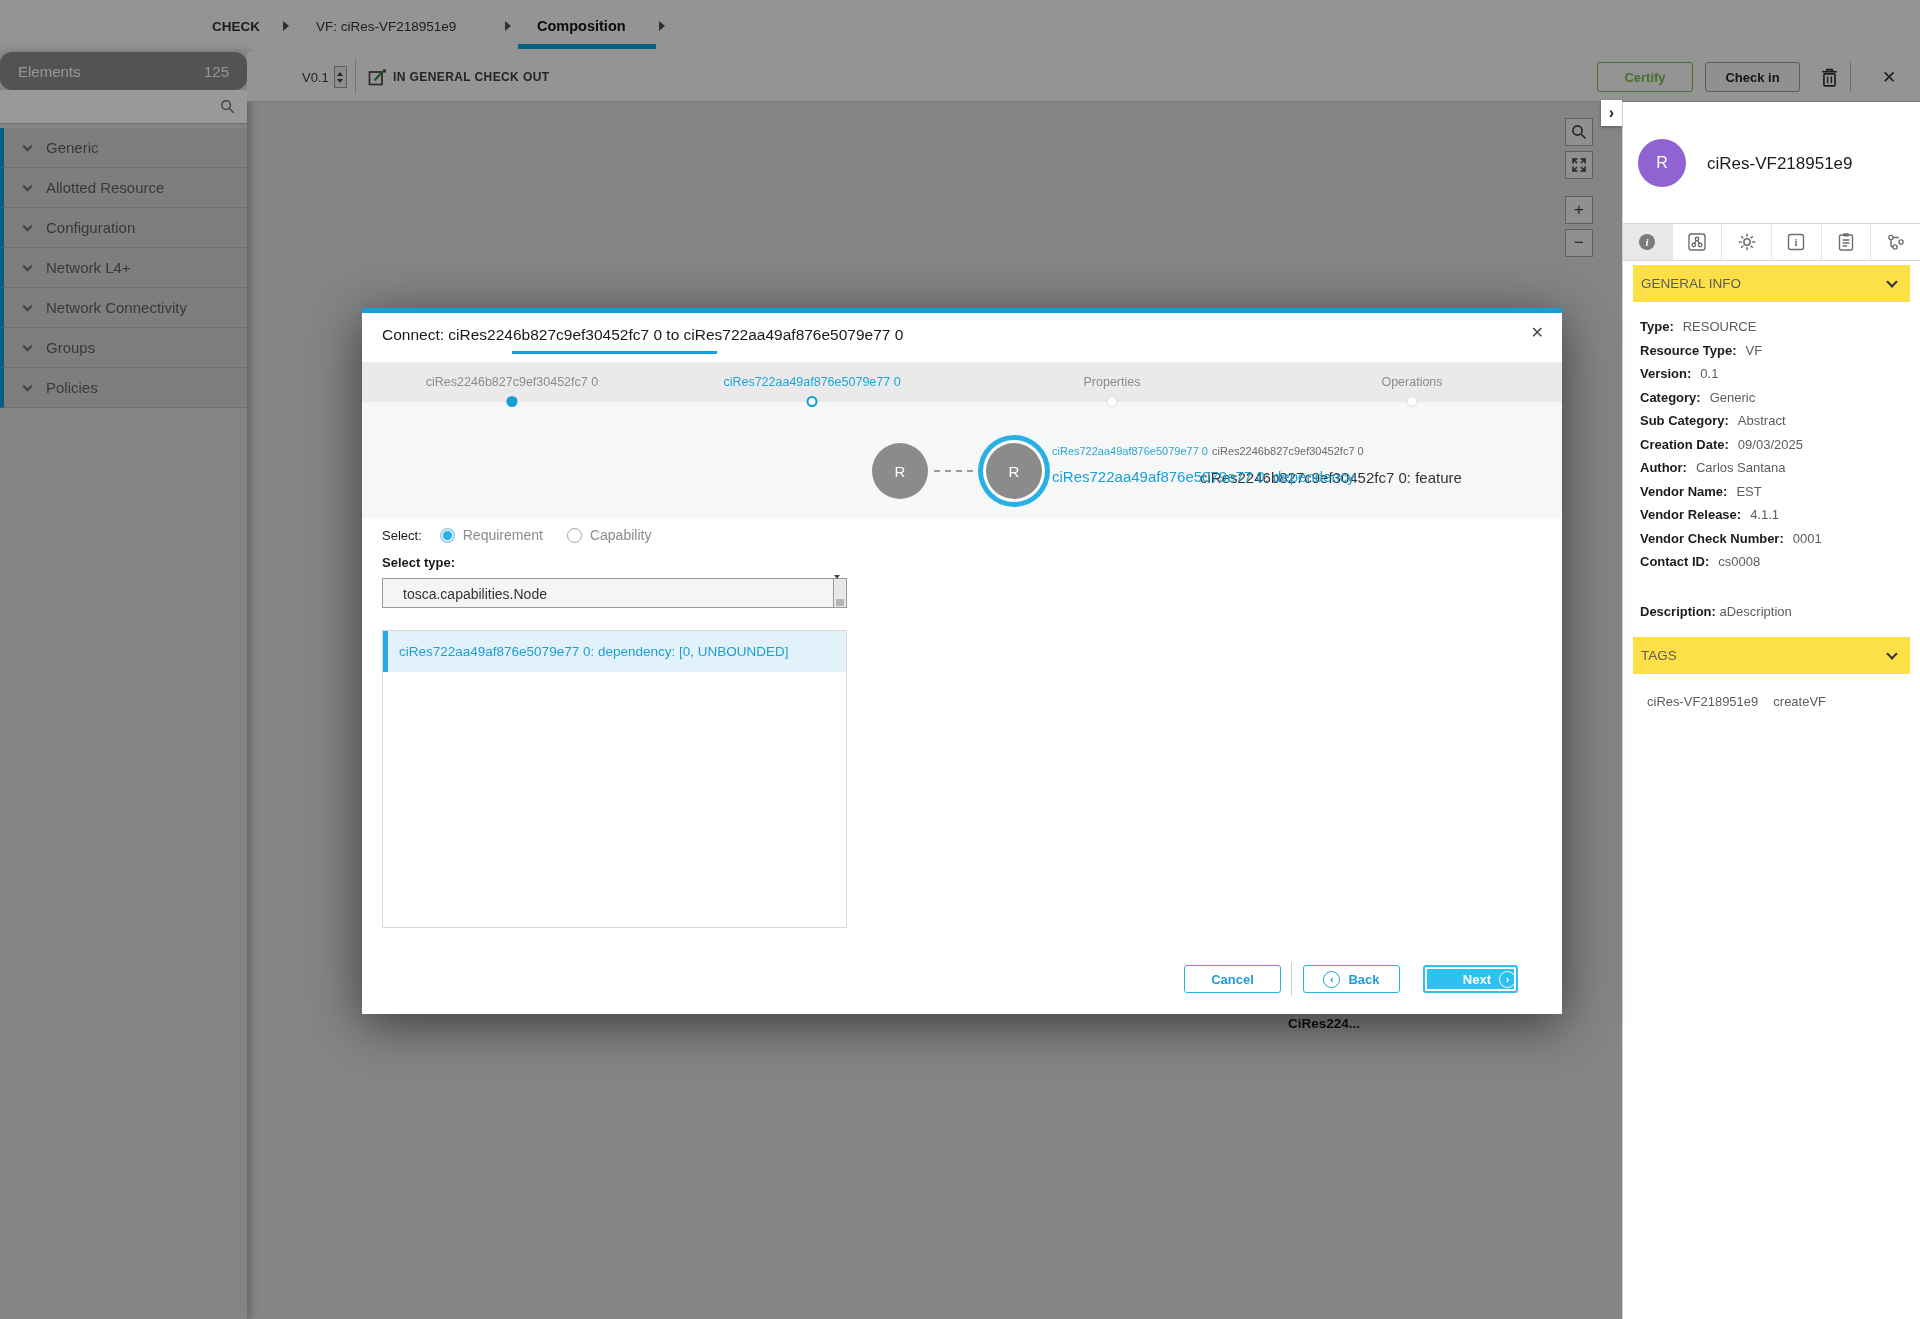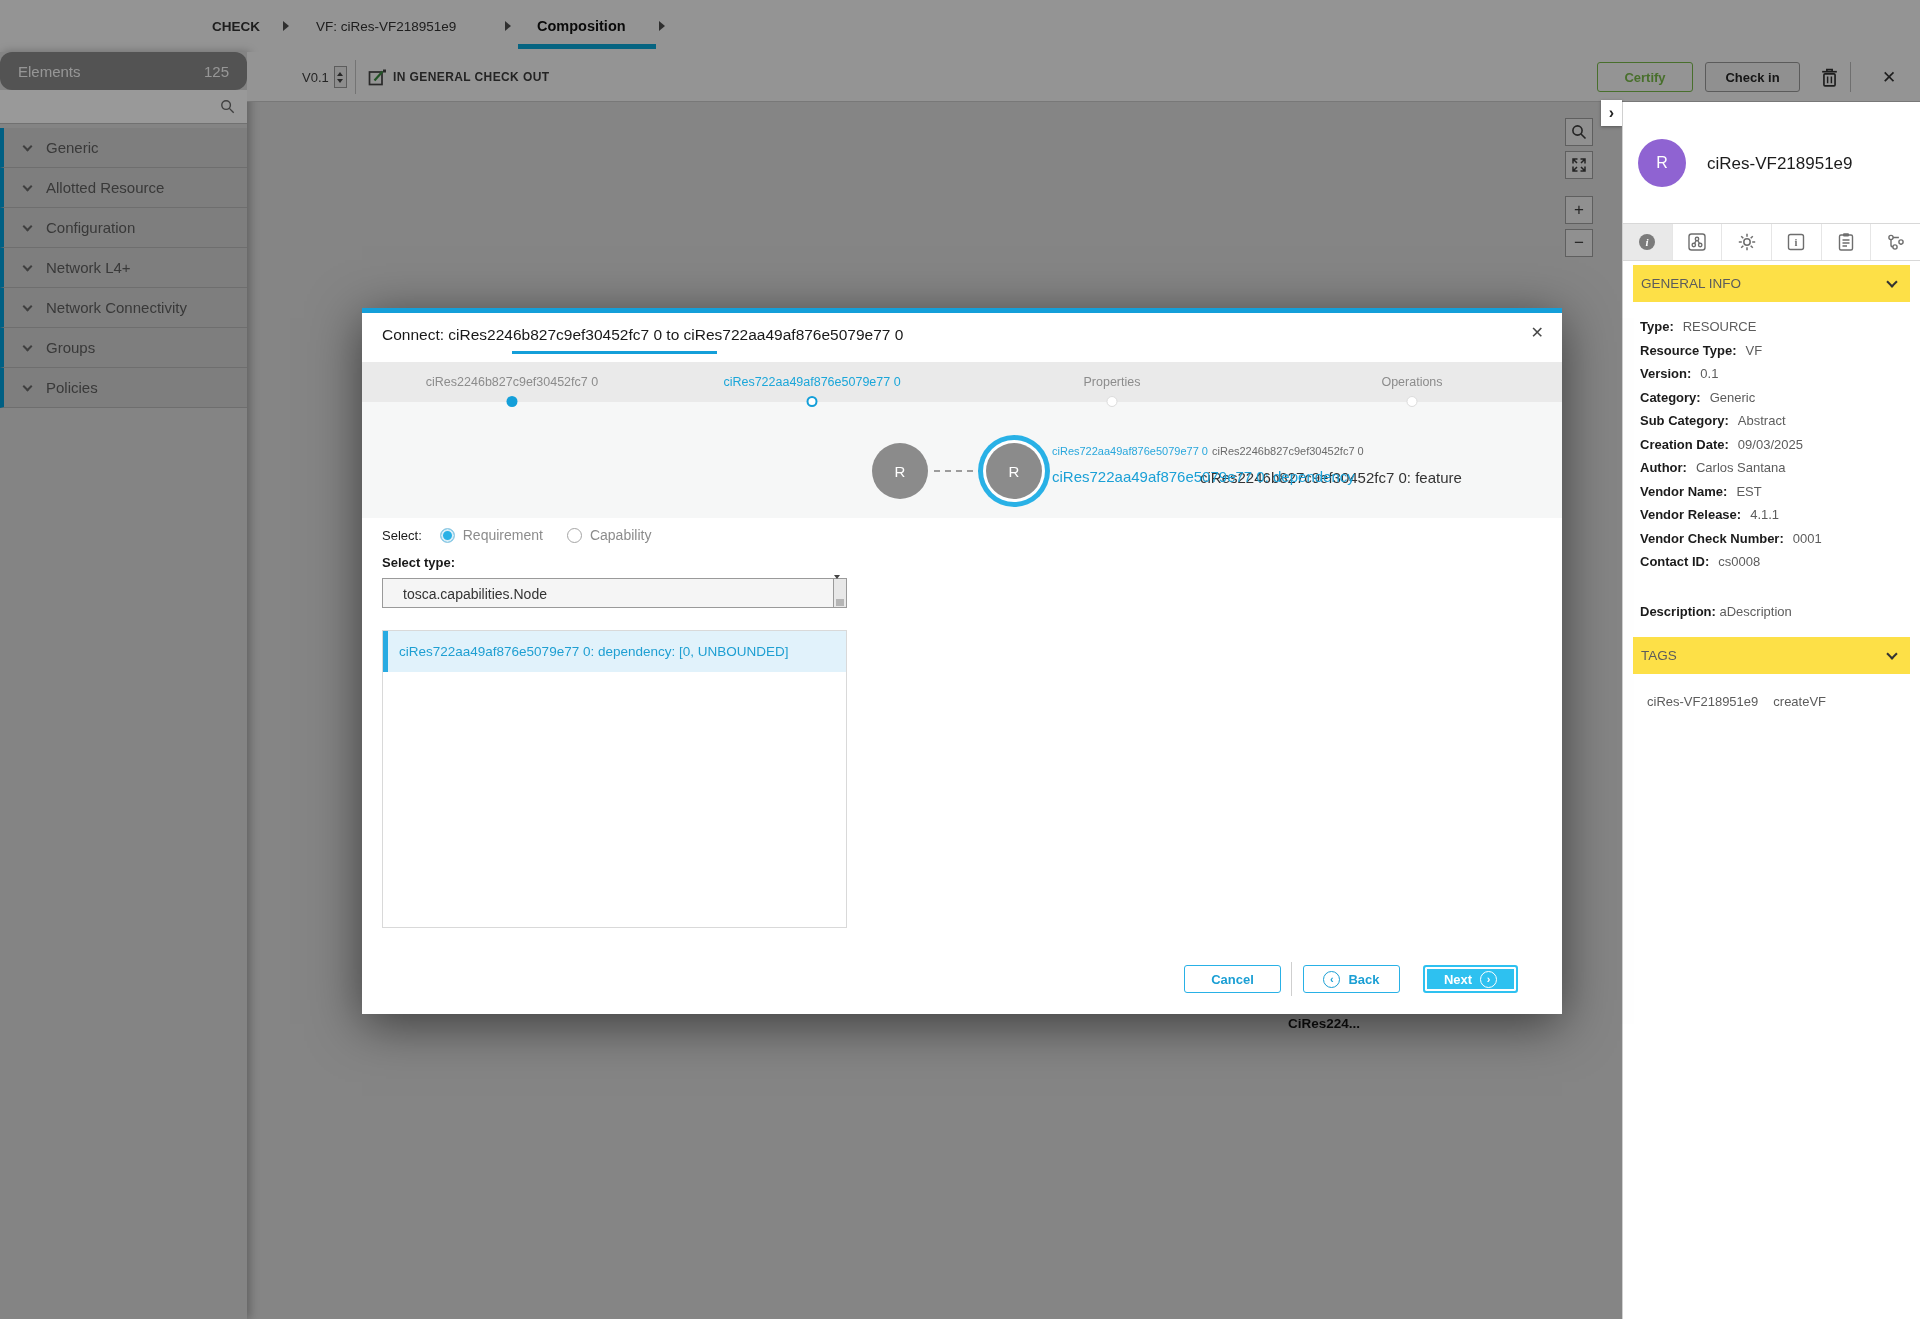--- a/index.html
+++ b/index.html
@@ -109,21 +109,21 @@
   .dropdown-strip .tri-dn { margin:4px auto 0; }
   .dropdown-strip .thumb { position:absolute; bottom:1px; left:2px; width:8px; height:7px; background:#b5b5b5; }
   .req-list { position:absolute; left:20px; top:317px; width:465px; height:298px; border:1px solid #d9d9d9; background:#fff; overflow:hidden; }
   .req-item { height:41px; display:flex; align-items:center; padding-left:16px; font-size:13.5px; color:#444; cursor:pointer; }
   .req-item.selected { background:#e1f2fb; color:#1e9fd2; border-left:5px solid #29abe2; padding-left:11px; }
   .modal-footer { position:absolute; left:0; top:649px; width:1200px; height:36px; }
   .m-btn { position:absolute; top:3px; height:28px; border-radius:3px; font-size:13px; font-weight:bold; font-family:"Liberation Sans",sans-serif; display:flex; align-items:center; justify-content:center; gap:8px; cursor:pointer; }
   .btn-cancel { left:822px; width:97px; background:#fff; border:1px solid #29b1e6; color:#1b9fd4; }
   .footer-divider { position:absolute; left:929px; top:0; width:1px; height:34px; background:#cfcfcf; }
   .btn-back { left:941px; width:97px; background:#fff; border:1px solid #29b1e6; color:#1b9fd4; }
-  .btn-next { left:1061px; width:95px; background:#2ec1f0; border:2px solid #2ec1f0; box-shadow:inset 0 0 0 2px #fff; color:#fff; }
+  .btn-next { left:1061px; width:95px; background:#2ec1f0; border:2px solid #2ec1f0; box-shadow:inset 0 0 0 2px #fff; color:#fff;justify-content:flex-end; }
   .circ-ico { width:17px; height:17px; border-radius:50%; border:1.5px solid currentColor; display:flex; align-items:center; justify-content:center; font-size:11px; font-weight:bold; line-height:1; }
 </style>
 </head>
 <body>
 
 <div id="app">
 
   <div class="top-header">
     <div class="logo-block">
       <div class="logo">SDC</div>

